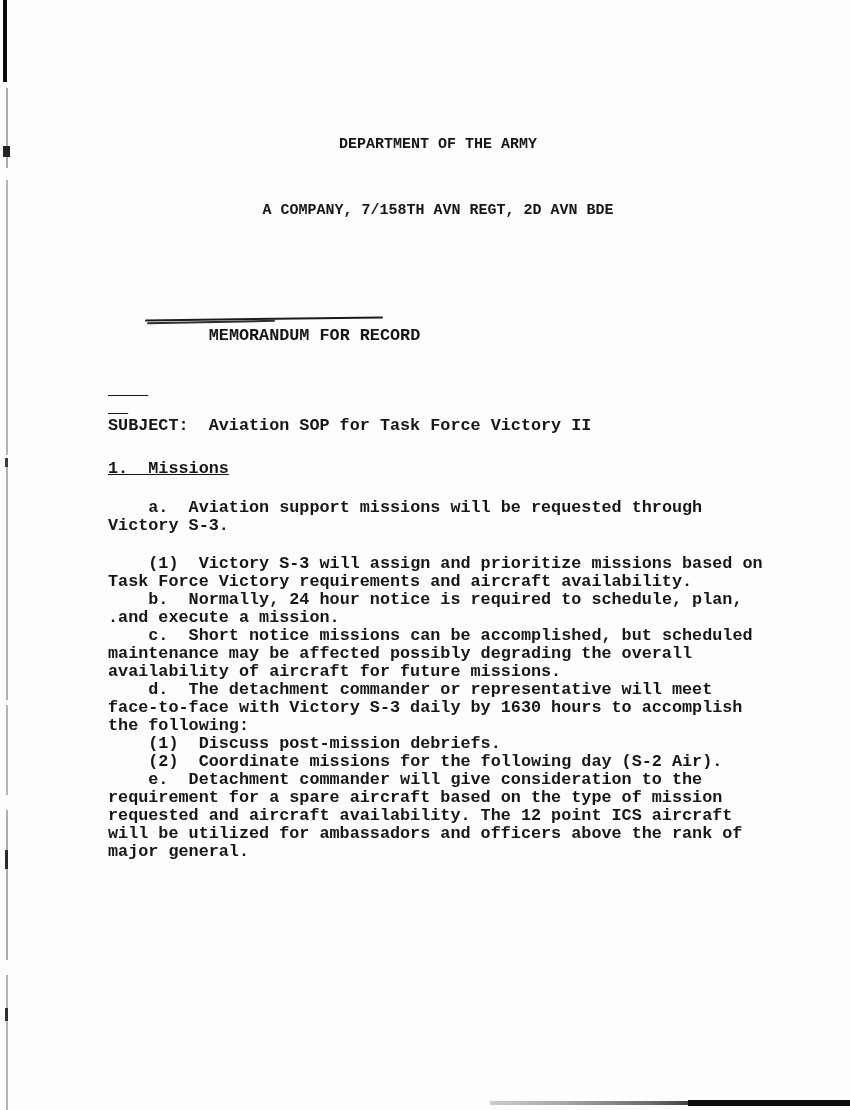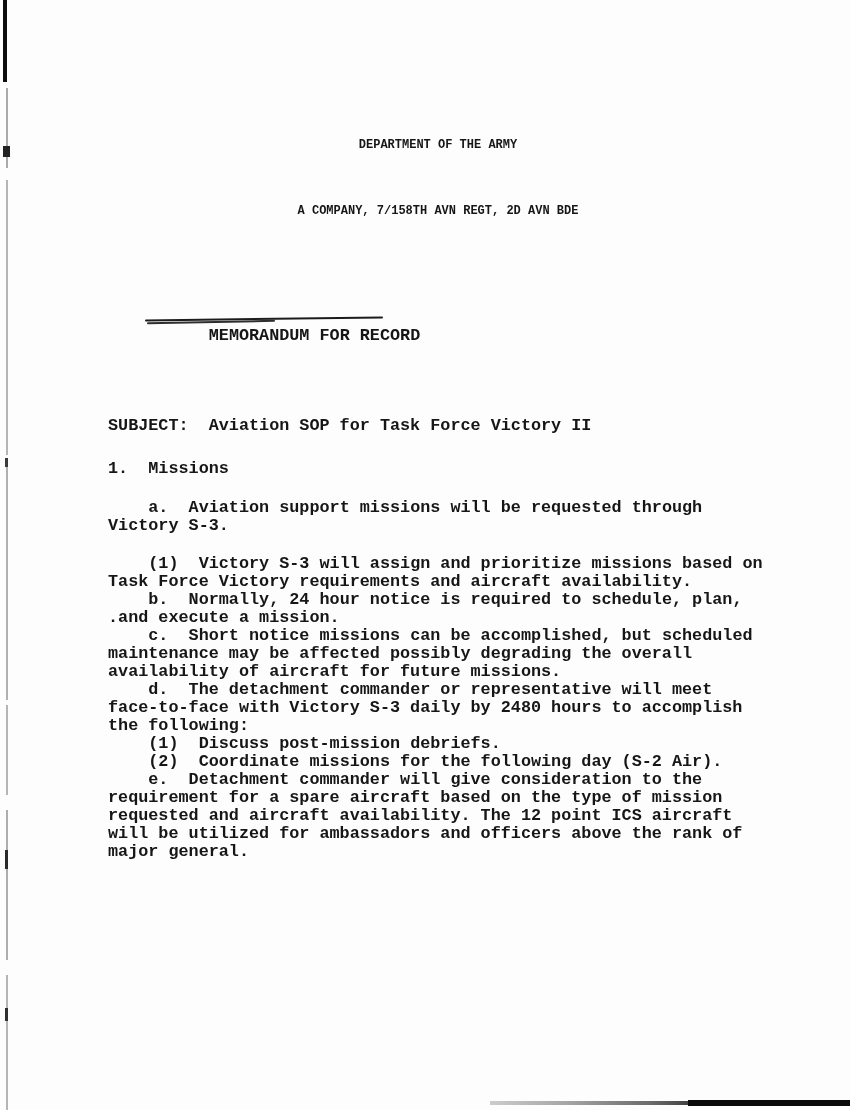--- a/index.html
+++ b/index.html
@@ -18,36 +18,36 @@
   }
   .page-content {
     position: absolute;
     left: 108px;
     top: 0;
     width: 660px;
   }
   .doc-header {
     margin-top: 90px;
     text-align: center;
-    font-size: 12px;
+    font-size: 15px;
     line-height: 22px;
     font-weight: 600;
     white-space: pre;
   }
   .para {
     font-size: 16.8px;
     line-height: 18px;
     font-weight: 600;
     white-space: pre-wrap;
     margin: 0;
   }
   .mt15 { }
   .mt16 { margin-top: 20px; }
   .mt21 { margin-top: 21px; }
-  .mt25 { margin-top: 25px; }
+  .mt25 { margin-top: 25px; text-decoration: underline; }
   .memo-line {
     position: relative;
     display: inline-block;
   }
   .strike-main {
     position: absolute;
     left: -3px;
     top: 9px;
     width: 238px;
     height: 2.4px;
@@ -132,21 +132,21 @@
   <div class="para mt21">    a.  Aviation support missions will be requested through
 Victory S-3.</div>
   <div class="para mt16">    (1)  Victory S-3 will assign and prioritize missions based on
 Task Force Victory requirements and aircraft availability.</div>
   <div class="para mt15">    b.  Normally, 24 hour notice is required to schedule, plan,
 .and execute a mission.</div>
   <div class="para mt15">    c.  Short notice missions can be accomplished, but scheduled
 maintenance may be affected possibly degrading the overall
 availability of aircraft for future missions.</div>
   <div class="para mt15">    d.  The detachment commander or representative will meet
-face-to-face with Victory S-3 daily by 2480 hours to accomplish
+face-to-face with Victory S-3 daily by 1630 hours to accomplish
 the following:</div>
   <div class="para mt15">    (1)  Discuss post-mission debriefs.</div>
   <div class="para mt15">    (2)  Coordinate missions for the following day (S-2 Air).</div>
   <div class="para mt15">    e.  Detachment commander will give consideration to the
 requirement for a spare aircraft based on the type of mission
 requested and aircraft availability. The 12 point ICS aircraft
 will be utilized for ambassadors and officers above the rank of
 major general.</div>
 
 </div>

